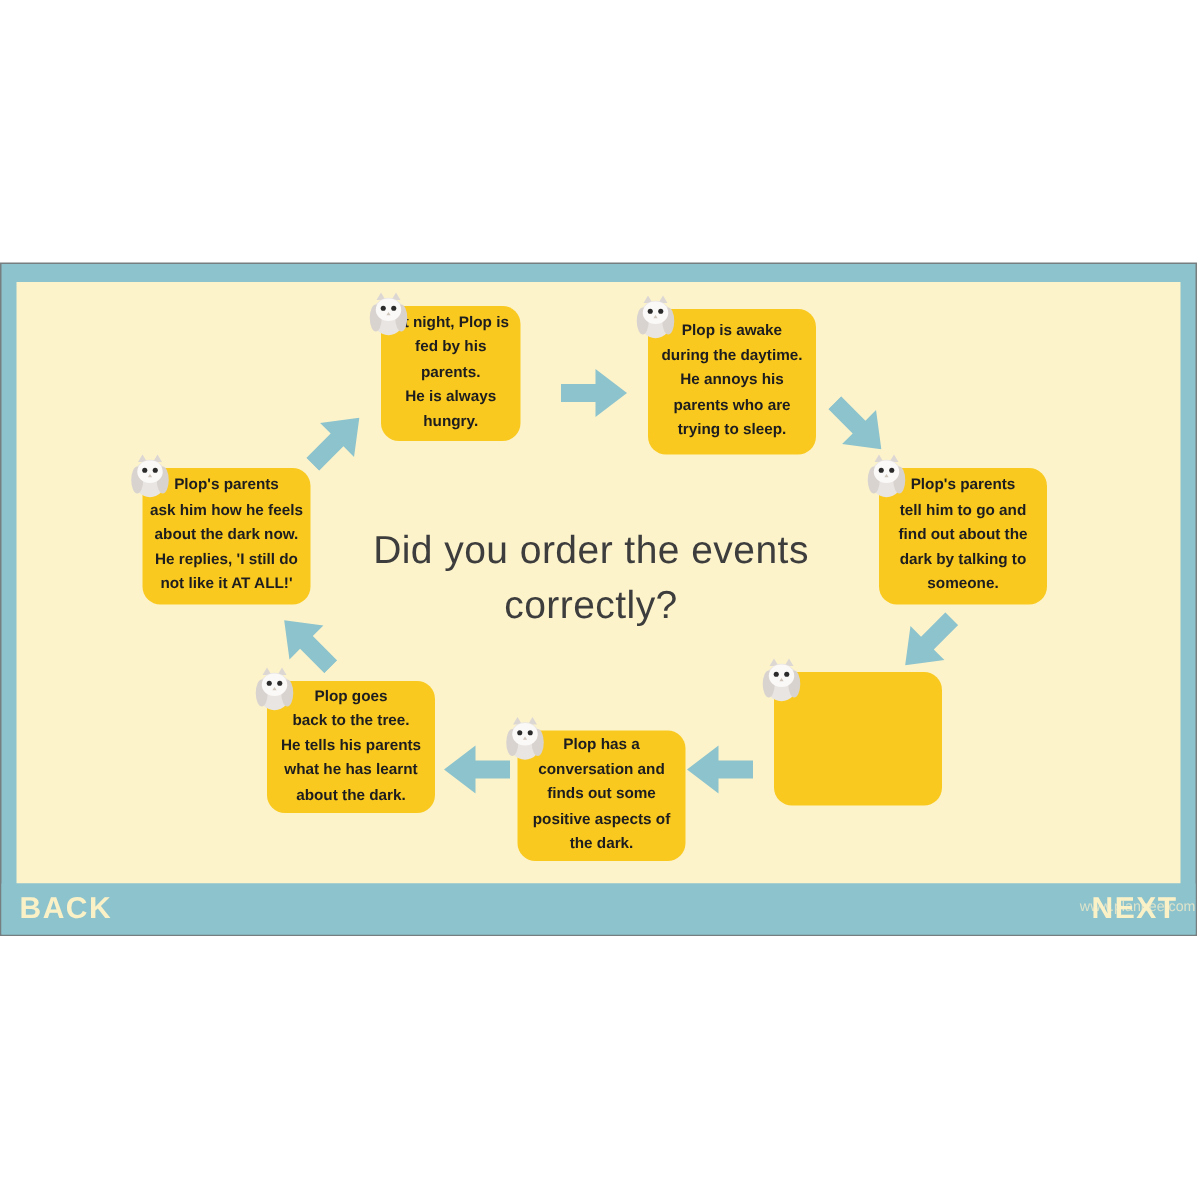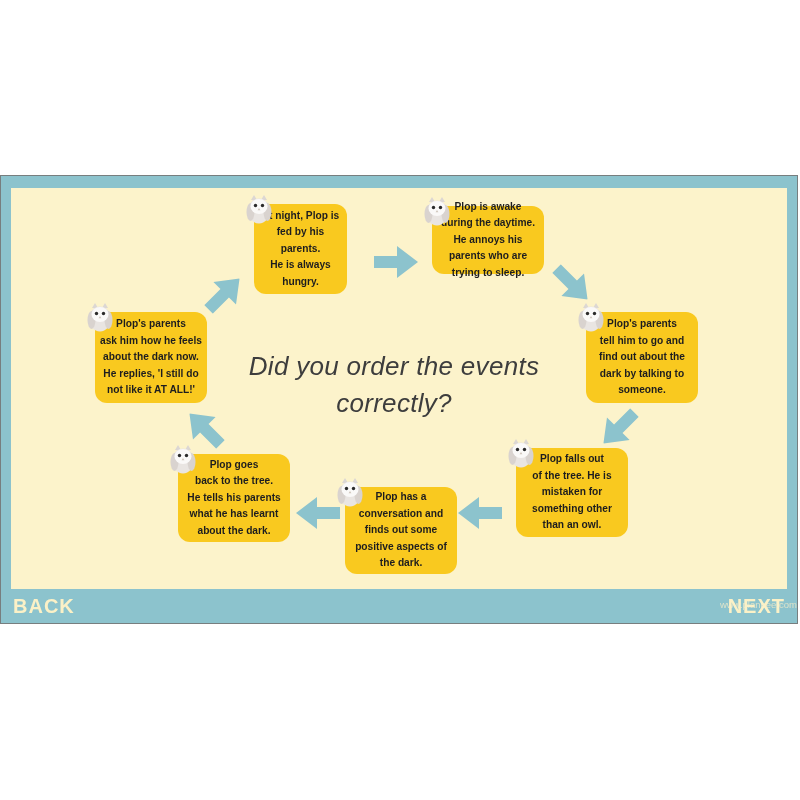--- a/index.html
+++ b/index.html
@@ -11,35 +11,35 @@
     position:absolute;left:1px;top:176px;width:796px;height:447px;
     background:#8CC3CD;box-shadow:0 0 0 1px rgba(95,103,105,.85);
   }
   .canvas{
     position:absolute;left:10px;top:12px;width:776px;height:401px;
     background:#FCF3CB;
   }
   .title{
     position:absolute;left:198px;top:160px;width:370px;
     text-align:center;white-space:pre-line;
-    font-size:26px;line-height:37px;color:#3d3d3d;letter-spacing:.3px;font-style:italic;
+    font-size:26px;line-height:37px;color:#3d3d3d;letter-spacing:.3px;
   }
   .ebox{
     position:absolute;background:#F9C91F;border-radius:12px;
     display:flex;align-items:center;justify-content:center;
     padding:4px;box-sizing:border-box;
   }
   .etext{
     white-space:pre-line;text-align:center;
     font-weight:bold;font-size:10.2px;line-height:16.6px;color:#1d1d1f;
   }
   .owl{position:absolute;left:-8px;top:-10px;width:26px;height:30px;}
   .owl svg{display:block;width:26px;height:30px;}
   .b1{left:243px;top:16px;width:93px;height:90px;}
-  .b2{left:421px;top:18px;width:112px;height:68px;}
+  .b2{left:421px;top:18px;width:112px;height:97px;}
   .b3{left:575px;top:124px;width:112px;height:91px;}
   .b4{left:505px;top:260px;width:112px;height:89px;}
   .b5{left:334px;top:299px;width:112px;height:87px;}
   .b6{left:157px;top:266px;width:112px;height:88px;margin-left:10px;}
   .b7{left:84px;top:124px;width:112px;height:91px;}
   .arrow{position:absolute;width:44px;height:38px;}
   .arrow svg{display:block;width:44px;height:38px;}
   .a1{left:191px;top:87px;transform:rotate(-45deg);}
   .a2{left:363px;top:55px;}
   .a3{left:539px;top:77px;transform:rotate(45deg);}
@@ -139,25 +139,20 @@
             <polygon points="21,6 18,1 15,6" fill="#dcd7d3"></polygon>
             <ellipse cx="13" cy="17" rx="11" ry="12.5" fill="#e9e5e2"></ellipse>
             <ellipse cx="4.5" cy="18" rx="4" ry="9" fill="#d9d3cf"></ellipse>
             <ellipse cx="21.5" cy="18" rx="4" ry="9" fill="#d9d3cf"></ellipse>
             <ellipse cx="13" cy="12.5" rx="8.5" ry="7.5" fill="#faf9f8"></ellipse>
             <circle cx="9.5" cy="11.5" r="1.7" fill="#2b2b2b"></circle>
             <circle cx="16.5" cy="11.5" r="1.7" fill="#2b2b2b"></circle>
             <polygon points="13,14 11.6,16.2 14.4,16.2" fill="#cfc5bb"></polygon>
           </svg>
       </span>
-      <span class="etext">Plop falls out
-of the tree. He is
-mistaken for
-something other
-than an owl.</span>
     </div>
 
     <div class="ebox b5">
       <span class="owl">
         <svg viewBox="0 0 26 30">
             <polygon points="5,6 8,1 11,6" fill="#dcd7d3"></polygon>
             <polygon points="21,6 18,1 15,6" fill="#dcd7d3"></polygon>
             <ellipse cx="13" cy="17" rx="11" ry="12.5" fill="#e9e5e2"></ellipse>
             <ellipse cx="4.5" cy="18" rx="4" ry="9" fill="#d9d3cf"></ellipse>
             <ellipse cx="21.5" cy="18" rx="4" ry="9" fill="#d9d3cf"></ellipse>

